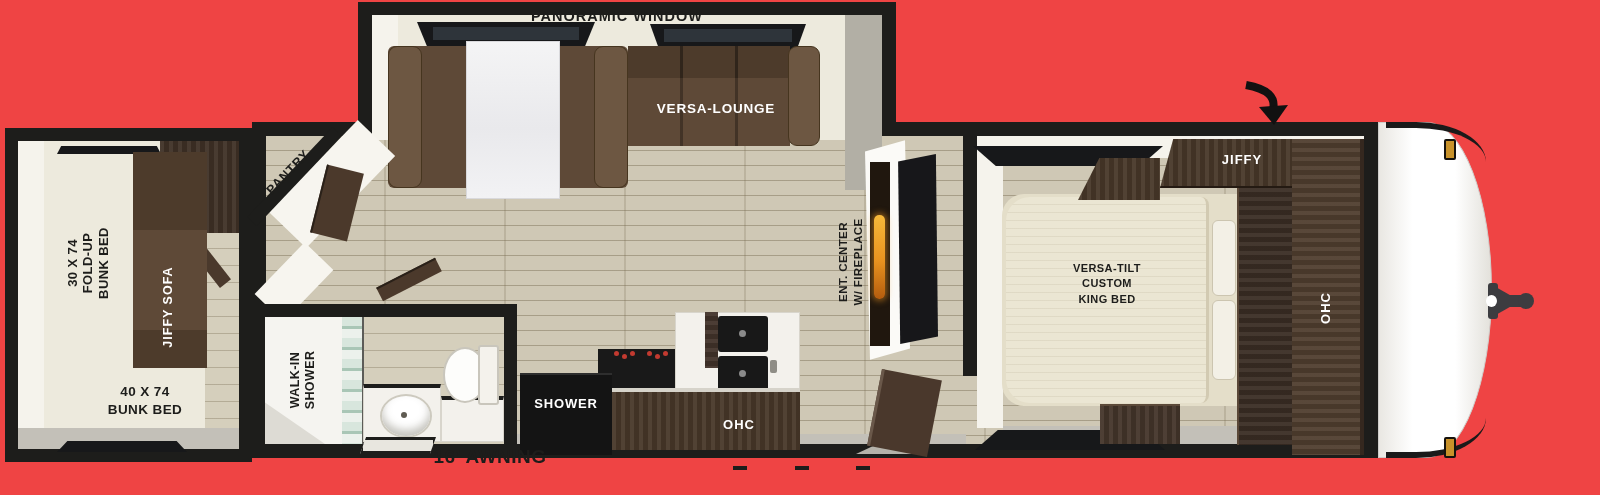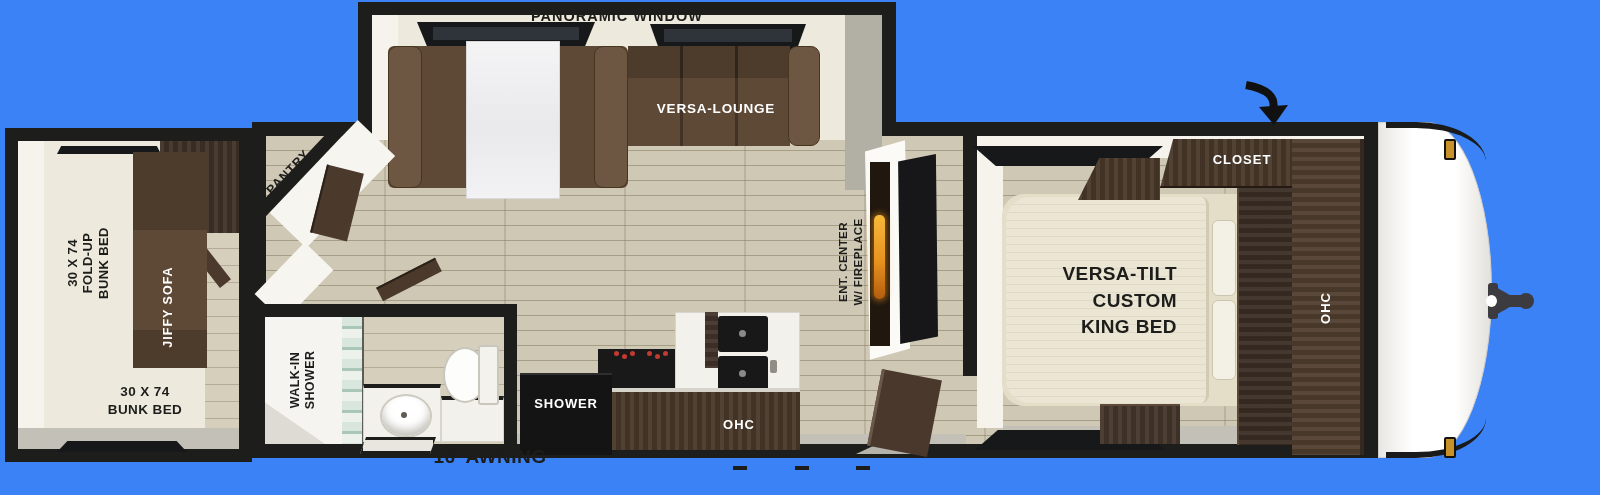--- a/index.html
+++ b/index.html
@@ -1,16 +1,16 @@
 <!DOCTYPE html>
 <html><head>
 <meta charset="utf-8">
 <style>
   html,body{margin:0;padding:0;background:#ffffff;}
-  #canvas{position:relative;width:1600px;height:495px;background:#3b82f6;overflow:hidden;
+  #canvas{position:relative;width:1600px;height:495px;background:#ef4444;overflow:hidden;
           font-family:"Liberation Sans",sans-serif;}
   .abs{position:absolute;}
   .fx{display:flex;align-items:center;justify-content:center;}
   .wall{background:#1d1d1b;}
   .ivory{background:#edeadd;}
   .wface{background:#f5f3ec;}
   .gray{background:#c3c0b8;}
   .wood{background-color:#cfc8b5;
         background-image:repeating-linear-gradient(180deg,rgba(118,106,80,0) 0 14px,rgba(118,106,80,.45) 14px 15px),
         repeating-linear-gradient(90deg,rgba(118,106,80,0) 0 118px,rgba(118,106,80,.22) 118px 120px);}
@@ -151,28 +151,28 @@
   <svg class="abs" style="left:1240px;top:80px;" width="56" height="46" viewBox="0 0 56 46">
     <path d="M6 5 C 28 9, 36 17, 33 30" stroke="#111111" stroke-width="8" fill="none"></path>
     <path d="M19 27 L48 25 L34 45 Z" fill="#111111"></path>
   </svg>
   <div class="label wlabel" style="left:636px;top:101px;width:160px;font-size:13.5px;letter-spacing:.8px;">VERSA-LOUNGE</div>
   <div class="label fx" style="left:248px;top:164px;width:80px;height:16px;font-size:12.5px;letter-spacing:1px;transform:rotate(-46deg);">PANTRY</div>
   <div class="label fx r90" style="left:28px;top:239px;width:120px;height:48px;font-size:13px;">30 X 74
 FOLD-UP
 BUNK BED</div>
   <div class="label fx r90 wlabel" style="left:118px;top:299px;width:100px;height:16px;font-size:12.5px;letter-spacing:1px;">JIFFY SOFA</div>
-  <div class="label" style="left:65px;top:383px;width:160px;font-size:13.5px;line-height:1.35;">30 X 74
+  <div class="label" style="left:65px;top:383px;width:160px;font-size:13.5px;line-height:1.35;">40 X 74
 BUNK BED</div>
   <div class="label fx r90" style="left:248px;top:365px;width:110px;height:30px;font-size:12.5px;">WALK-IN
 SHOWER</div>
   <div class="label wlabel" style="left:522px;top:396px;width:88px;font-size:13px;letter-spacing:.8px;">SHOWER</div>
   <div class="label wlabel" style="left:699px;top:417px;width:80px;font-size:13px;letter-spacing:1px;">OHC</div>
   <div class="label fx r90" style="left:786px;top:247px;width:130px;height:30px;font-size:11.5px;line-height:1.3;">ENT. CENTER
 W/ FIREPLACE</div>
-  <div class="label wlabel" style="left:1192px;top:152px;width:100px;font-size:13px;letter-spacing:1px;">CLOSET</div>
-  <div class="label" style="left:1037px;top:261px;width:140px;font-size:19px;line-height:1.4;text-align:right;">VERSA-TILT
+  <div class="label wlabel" style="left:1192px;top:152px;width:100px;font-size:13px;letter-spacing:1px;">JIFFY</div>
+  <div class="label" style="left:1037px;top:261px;width:140px;font-size:11px;line-height:1.4;">VERSA-TILT
 CUSTOM
 KING BED</div>
   <div class="label fx r90 wlabel" style="left:1296px;top:300px;width:60px;height:16px;font-size:13px;letter-spacing:1px;">OHC</div>
   <div class="label" style="left:400px;top:446px;width:180px;font-size:19px;letter-spacing:.5px;">16’ AWNING</div>
 
 </div>
 
 </body></html>

